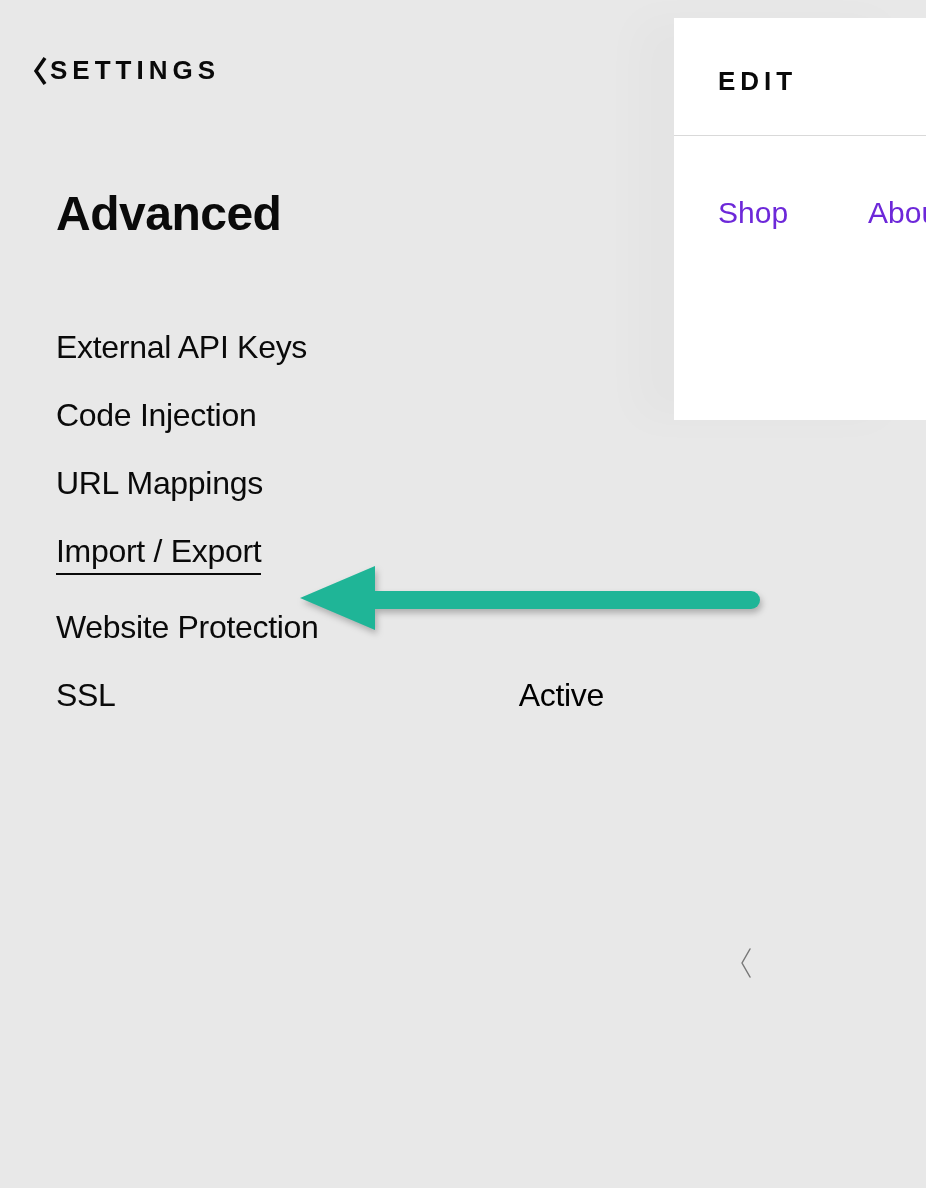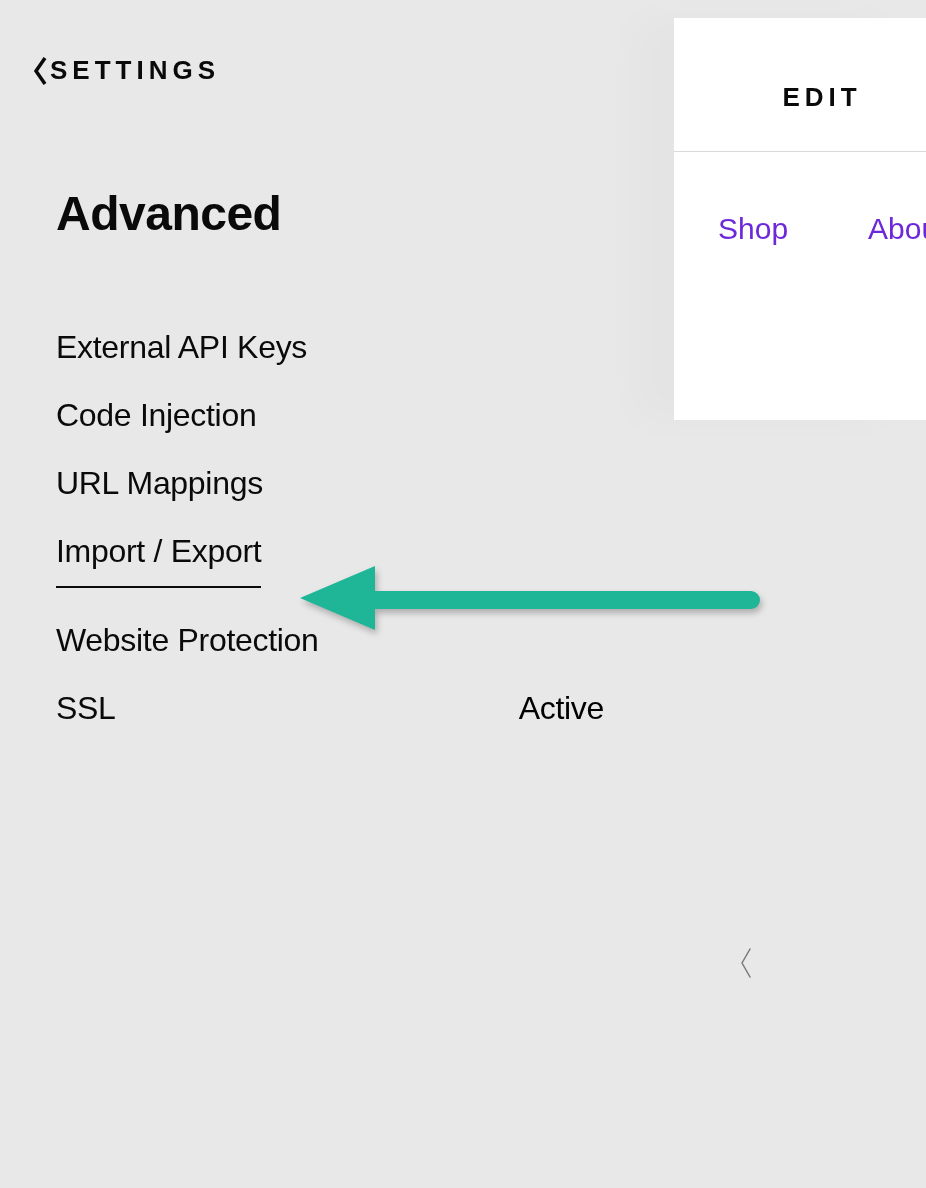--- a/index.html
+++ b/index.html
@@ -69,39 +69,38 @@
       font-weight: 500;
       line-height: 1;
       margin-bottom: 36px;
       cursor: pointer;
       letter-spacing: -0.3px;
     }
     .menu-item:last-child { margin-bottom: 0; }
 
     .menu-item .label.underlined {
       border-bottom: 2px solid #0a0a0a;
-      padding-bottom: 19px;
+      padding-bottom: 6px;
     }
 
     .menu-item .status {
       color: #000000;
       font-weight: 400;
     }
 
     
     .preview {
       position: absolute;
       right: 0;
       top: 18px;
       width: 252px;
       height: 402px;
       background: #fff;
       box-shadow: -40px 0 40px rgba(0,0,0,0.02);
-      padding: 64px 0 0 44px;
-      text-align: center;
+      padding: 48px 0 0 44px;
     }
     .preview .edit-label {
       font-size: 26px;
       font-weight: 600;
       letter-spacing: 5px;
       margin-bottom: 38px;
     }
     .preview .divider {
       border: none;
       border-top: 1px solid #d9d9d9;

